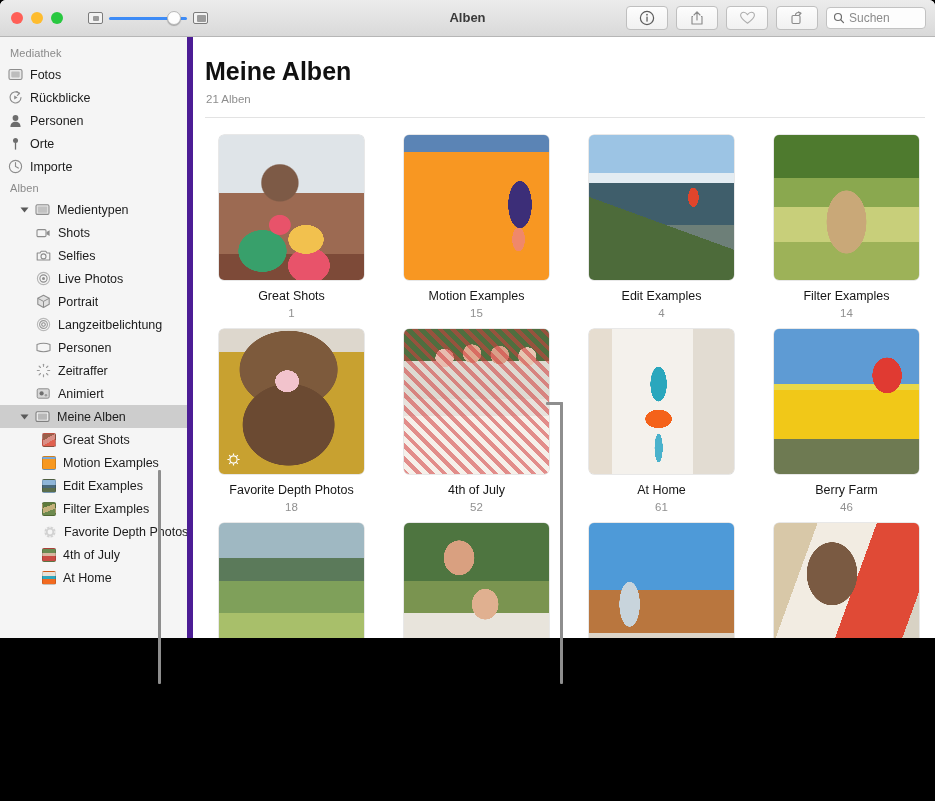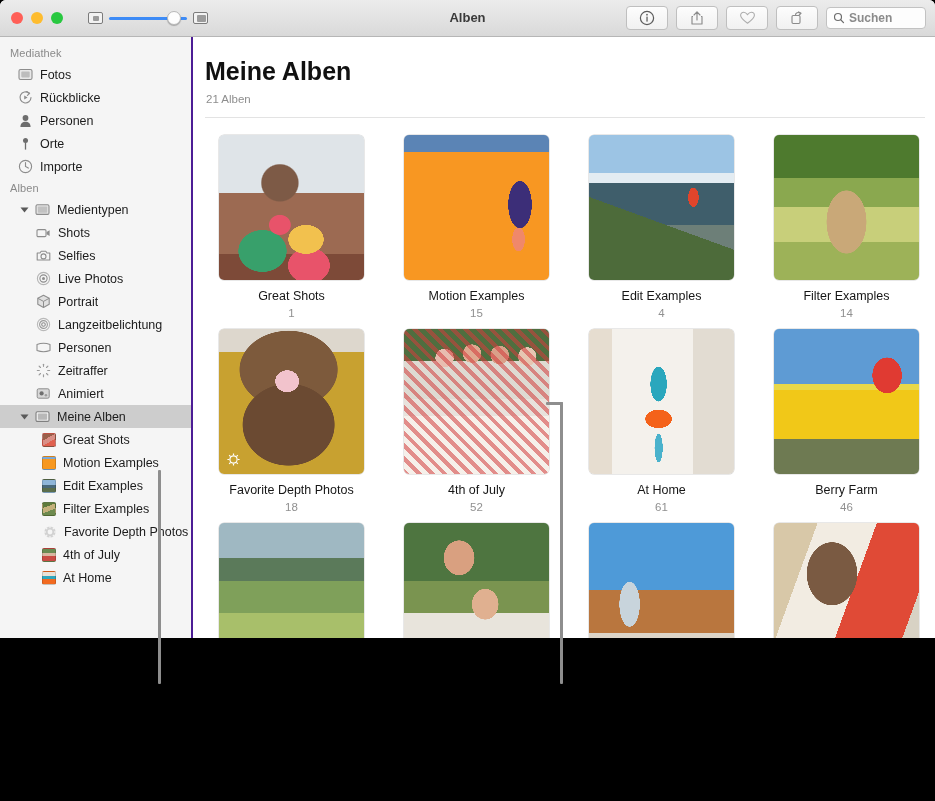--- a/index.html
+++ b/index.html
@@ -49,42 +49,42 @@
     background: linear-gradient(to bottom,#fdfdfd,#f1f1f1);
     border: 1px solid #bfbfbf;
     display: flex; align-items: center; justify-content: center;
     box-shadow: 0 1px 0 rgba(255,255,255,.6) inset;
   }
   .search-field {
     width: 100px; height: 22px; border-radius: 4px;
     background: #fdfdfd; border: 1px solid #c2c2c2;
     display: flex; align-items: center; padding-left: 6px; gap: 4px;
   }
-  .search-field span.ph { font-size: 12px; color: #8b8b8b; font-weight: bold; }
+  .search-field span.ph { font-size: 12px; color: #8b8b8b; }
   .win-title {
     position: absolute; left: 0; right: 0; top: 10px; text-align: center;
     font-size: 13px; font-weight: bold; color: #3a3a3a;
     pointer-events: none;
   }
 
   
   .body { display: flex; height: 601px; }
 
   .sidebar {
     width: 193px; background: #f5f5f5;
-    border-right: 2px solid #4c1d95;
+    border-right: 6px solid #4c1d95;
     padding-top: 6px;
     position: relative; overflow: hidden;
   }
   .sec-head {
     font-size: 11px; color: #8a8a8a; padding: 4px 0 4px 10px; letter-spacing: .1px;
   }
   .srow {
     display: flex; align-items: center; height: 23px;
-    padding-left: 18px; font-size: 12.5px; color: #1c1c1c; gap: 7px;
+    padding-left: 8px; font-size: 12.5px; color: #1c1c1c; gap: 7px;
     position: relative;
   }
   .srow.lvl2 { padding-left: 36px; }
   .srow.lvl2b { padding-left: 42px; }
   .srow.disc { padding-left: 22px; }
   .srow.selected { background: #cdcdcd; }
   .disctri {
     width: 0; height: 0; border-left: 5px solid #595959;
     border-top: 4px solid transparent; border-bottom: 4px solid transparent;
     transform: rotate(90deg); margin-right: 1px; flex: none;

